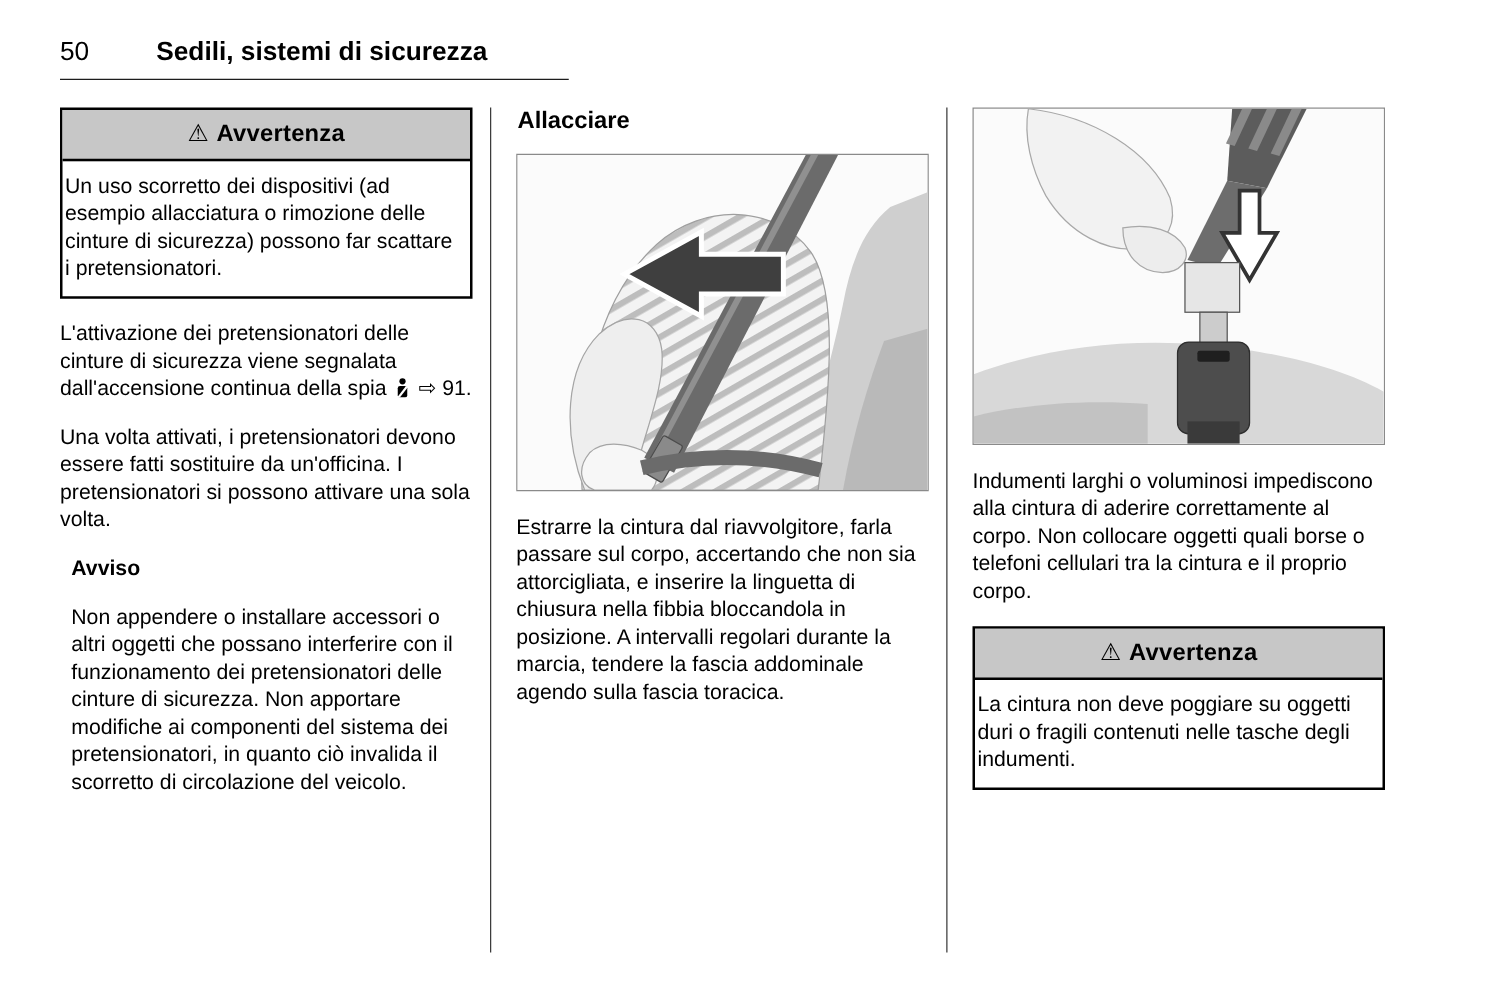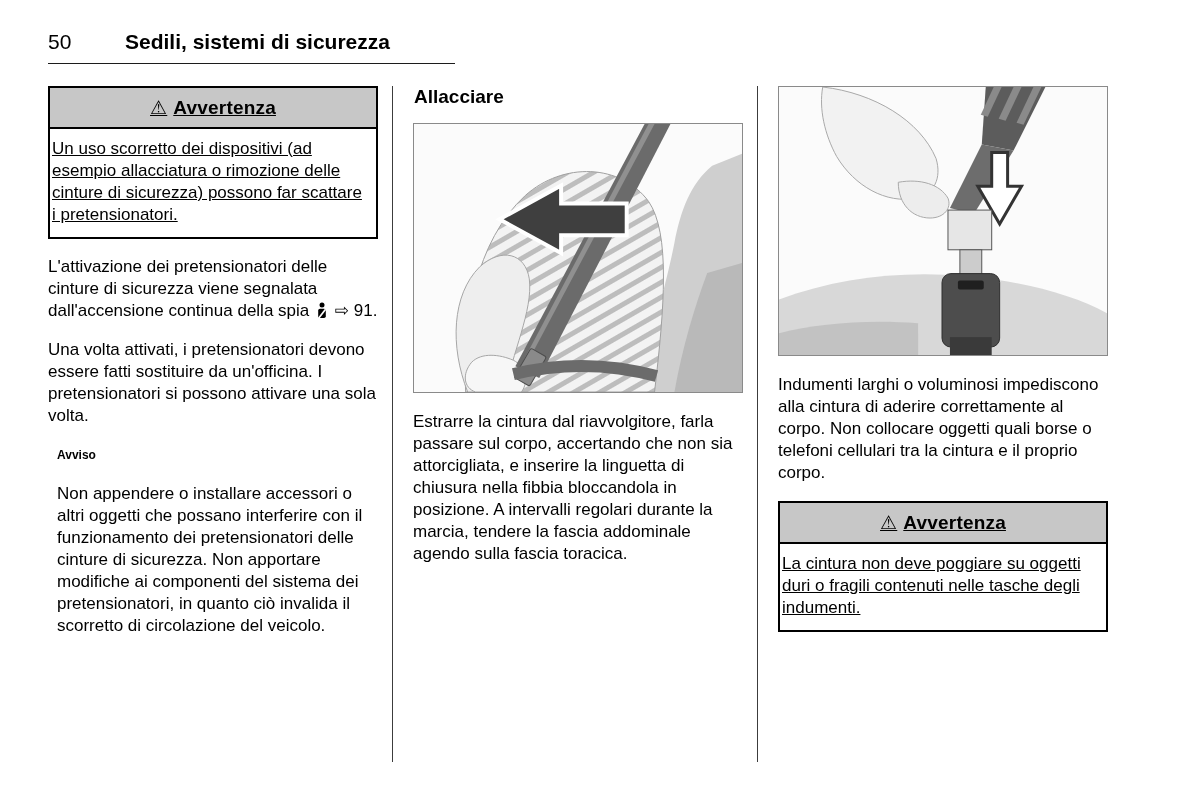--- a/index.html
+++ b/index.html
@@ -17,32 +17,32 @@
   .header-rule { margin:9px 0 0 48px; width:407px; height:1px; background:#1c1c1c; }
 
   
   .columns { display:flex; align-items:flex-start; padding:22px 0 0 48px; }
   .col { width:330px; flex:0 0 330px; font-size:17px; line-height:22px; }
   .vrule { width:1px; flex:0 0 1px; height:676px; background:#3c3c3c; margin-left:14px; margin-right:20px; }
 
   .col p { margin:0 0 17px 0; }
 
   
-  .warnbox { border:2px solid #000; margin:0 0 17px 0; background:#fff;text-decoration:underline; }
+  .warnbox { border:2px solid #000; margin:0 0 17px 0; background:#fff; }
   .warnhead {
     background:#c7c7c7; border-bottom:2px solid #000;
     text-align:center; font-weight:bold; font-size:19px;
     padding:9px 4px 8px 4px; letter-spacing:0.2px;
   }
   .warn-tri { font-weight:normal; margin-right:6px; font-size:19px; }
   .warnbody { padding:9px 9px 11px 2px; font-size:17px; line-height:22px; }
 
   
   .avviso { margin-left:9px; }
-  .avviso-title { font-weight:bold; font-size:12px; margin:0 0 3px 0; }
+  .avviso-title { font-weight:bold; font-size:17px; margin:0 0 3px 0; }
   .avviso-body { margin:0; }
 
   
   .h2 { font-size:24px; line-height:29px; font-weight:bold; margin:-3px 0 16px 0; }
   .h3 { font-size:19px; font-weight:bold; margin:0 0 15px 1px; }
 
   
   .figure {
     width:330px; height:270px; box-sizing:border-box;
     border:1px solid #8a8a8a; background:#fff; margin:0 0 18px 0;

